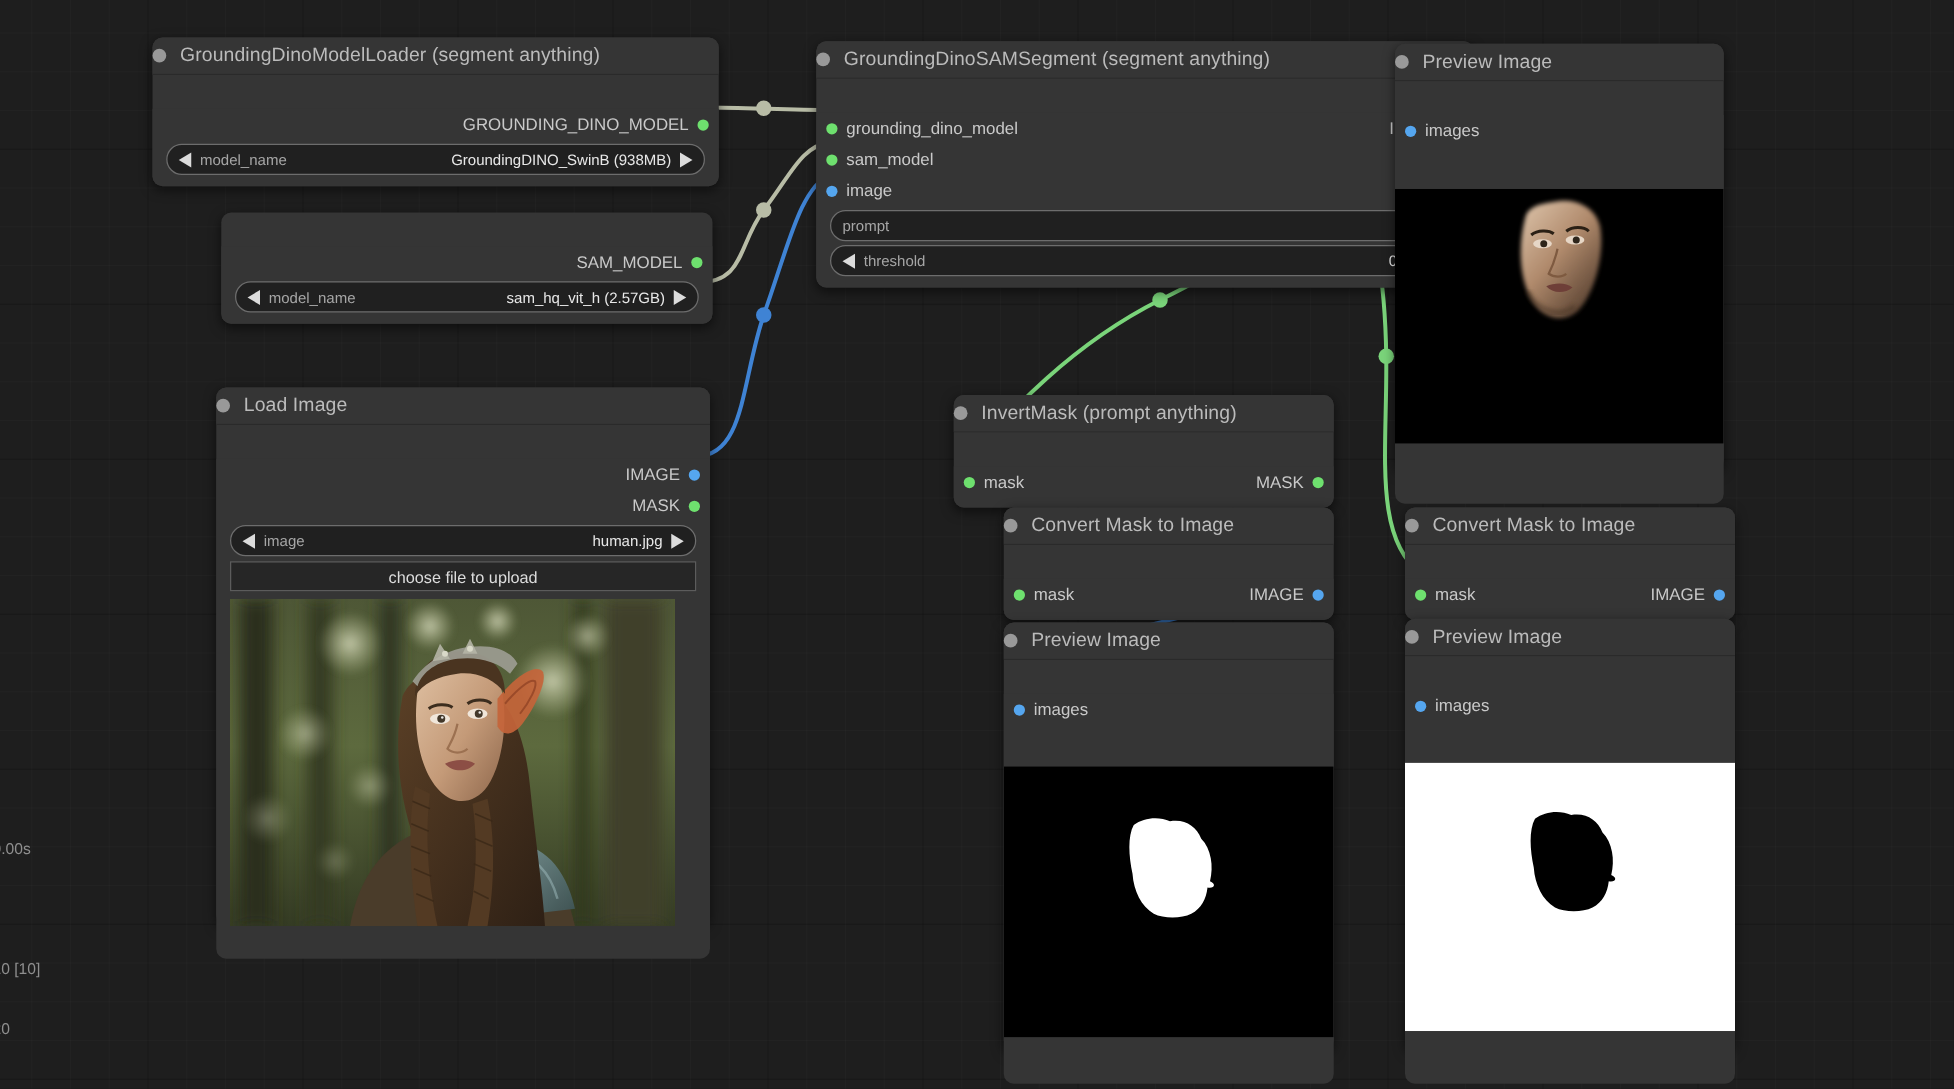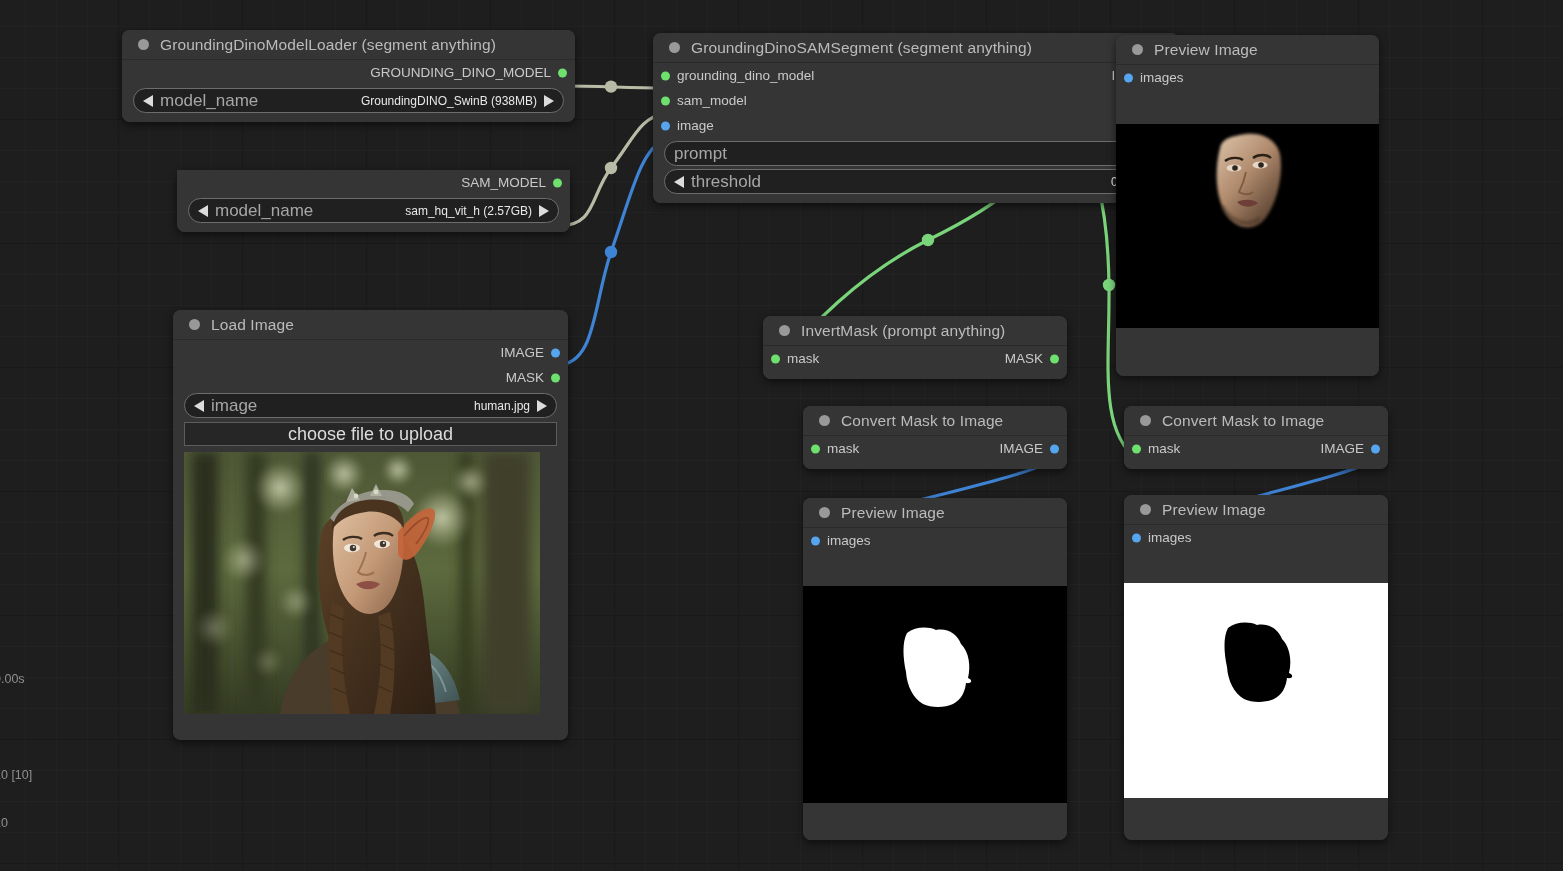--- a/index.html
+++ b/index.html
@@ -39,21 +39,21 @@
     z-index: 2;
     border-radius: 8px;
     background: #353535;
     box-shadow: 0 3px 9px rgba(0,0,0,0.55);
     overflow: visible;
   }
   .node-header {
     height: 30px;
     display: flex;
     align-items: center;
-    padding: 0 16px;
+    padding: 0 0;
     border-radius: 8px 8px 0 0;
     background: #353535;
     border-bottom: 1px solid #2a2a2a;
   }
   .collapse-dot {
     width: 11px; height: 11px;
     border-radius: 50%;
     background: #999999;
     margin-right: 11px;
     flex: 0 0 auto;
@@ -62,20 +62,21 @@
     color: #bbbbbb;
     font-size: 15.5px;
     white-space: nowrap;
     letter-spacing: 0.1px;
   }
   .node-body {
     background: #353535;
     border-radius: 0 0 8px 8px;
     padding-bottom: 6px;
     position: relative;
+    margin-top: 27px;
   }
 
   
   .slot-row {
     position: relative;
     height: 25px;
     display: flex;
     align-items: center;
     padding: 0 12px;
   }
@@ -104,21 +105,21 @@
     height: 25px;
     border-radius: 13px;
     background: #202020;
     border: 1px solid #6d6d6d;
     display: flex;
     align-items: center;
     padding: 0 9px;
     position: relative;
   }
   .widget .wlabel {
-    font-size: 17px;
+    font-size: 12px;
     color: #a6a6a6;
     white-space: nowrap;
   }
   .widget .wvalue {
     font-size: 12px;
     color: #e8e8e8;
     margin-left: auto;
     white-space: nowrap;
   }
   .arrow {
@@ -139,21 +140,21 @@
   }
   .widget.text-only { justify-content: center; }
   .widget.text-only .wvalue { margin-left: auto; margin-right: 2px; }
 
   .upload-btn {
     margin: 4px 11px 2px 11px;
     height: 24px;
     background: #262626;
     border: 1px solid #5c5c5c;
     display: flex; align-items: center; justify-content: center;
-    font-size: 18px;
+    font-size: 13px;
     color: #dcdcdc;
   }
 
   
   .img-wrap {
     margin: 6px 11px 0 11px;
     position: relative;
     overflow: hidden;
   }
   .img-wrap.flush { margin: 0; }

